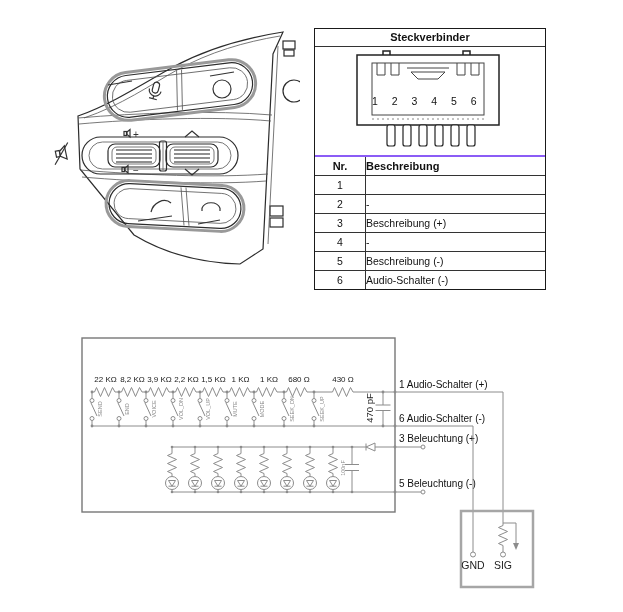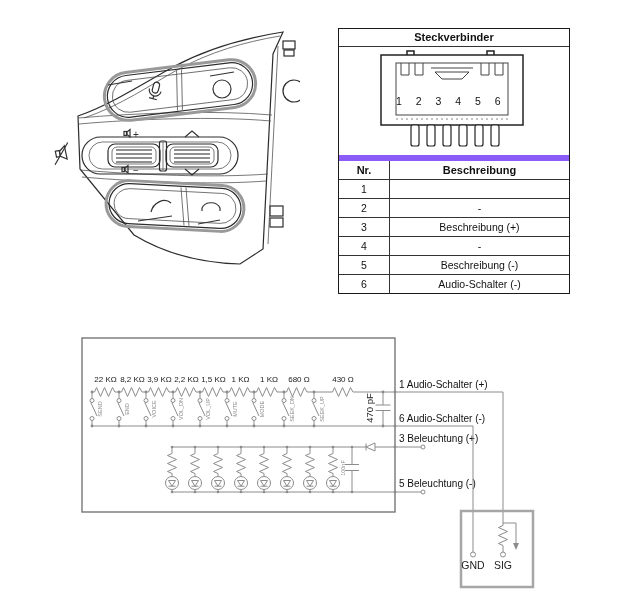--- a/index.html
+++ b/index.html
@@ -1,27 +1,27 @@
 <!DOCTYPE html>
 <html><head>
 <meta charset="utf-8">
 <style>
   html,body{margin:0;padding:0;background:#fff;}
   .page{position:relative;width:623px;height:612px;background:#fff;overflow:hidden;
         font-family:"Liberation Sans",sans-serif;color:#111;}
   svg{display:block;}
   
-  .ctable{position:absolute;left:338px;top:28px;width:230px;border:1.5px solid #1a1a1a;background:#fff;}
+  .ctable{position:absolute;left:314px;top:28px;width:230px;border:1.5px solid #1a1a1a;background:#fff;}
   .ct-title{height:17px;line-height:17px;text-align:center;font-weight:bold;font-size:11px;border-bottom:1px solid #333;}
-  .ct-drawing{height:108px;border-bottom:6px solid #8b5cf6;position:relative;}
+  .ct-drawing{height:108px;border-bottom:2px solid #8b5cf6;position:relative;}
   .ct-header{display:flex;height:18px;border-bottom:1px solid #333;font-weight:bold;font-size:11px;}
   .ct-row{display:flex;height:18px;border-bottom:1px solid #333;font-size:10.5px;}
   .ct-row:last-child{border-bottom:none;}
   .c-nr{width:50px;border-right:1px solid #333;text-align:center;line-height:18px;}
-  .c-desc{flex:1;text-align:center;line-height:18px;}
+  .c-desc{flex:1;text-align:left;line-height:18px;}
   
   .circuit{position:absolute;left:0;top:325px;}
   .wire{stroke:#8c8c8c;stroke-width:1;fill:none;}
   .comp{stroke:#8c8c8c;stroke-width:1;fill:none;}
   .nd{fill:#8c8c8c;stroke:none;}
   .term{fill:#fff;stroke:#8c8c8c;stroke-width:1;}
   .rv{font-size:8px;fill:#1a1a1a;}
   .swl{font-size:5.5px;fill:#8a8a8a;}
   .cap-big{font-size:9.5px;fill:#222;}
   .cap-sm{font-size:5.5px;fill:#8a8a8a;}

